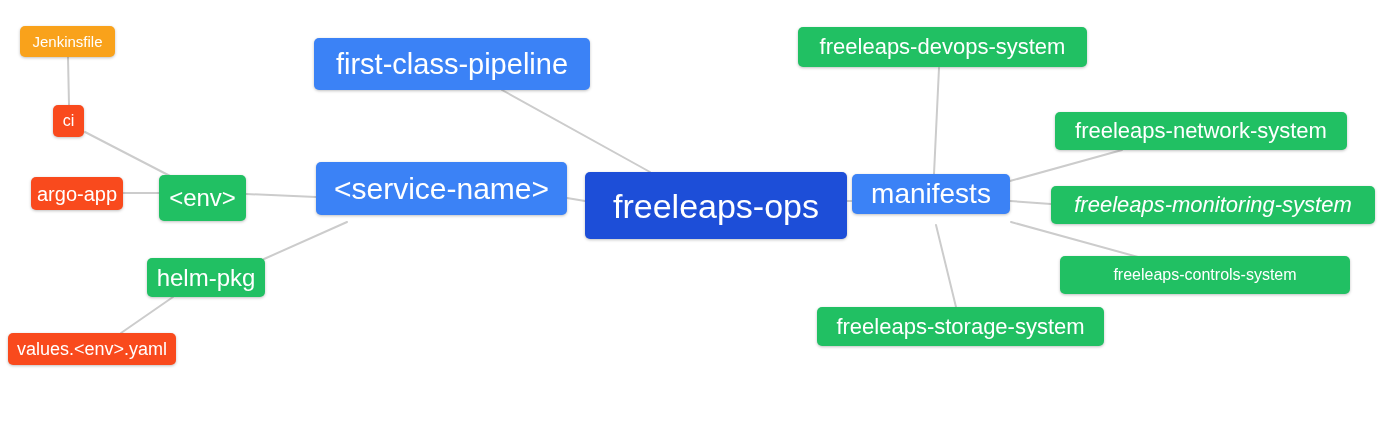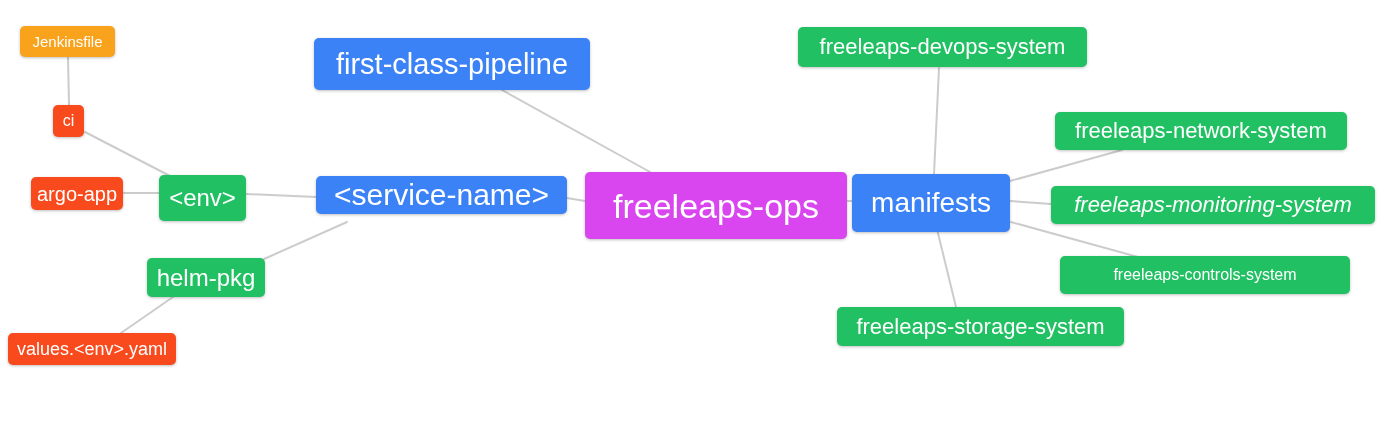--- a/index.html
+++ b/index.html
@@ -32,37 +32,37 @@
     border-radius: 5px;
     white-space: nowrap;
     box-shadow: 0 1px 3px rgba(0,0,0,0.25);
     cursor: pointer;
     line-height: 1;
   }
   .node.orange { background: #f9a21b; }
   .node.red    { background: #f94a1d; }
   .node.green  { background: #21c063; }
   .node.blue   { background: #3b82f6; }
-  .node.dark   { background: #d946ef; }
+  .node.dark   { background: #1d4ed8; }
 
   #n-jenkinsfile          { left: 20px;   top: 26px;  width: 95px;  height: 31px; font-size: 15px; }
   #n-ci                   { left: 53px;   top: 105px; width: 31px;  height: 32px; font-size: 16px; }
   #n-argo-app             { left: 31px;   top: 177px; width: 92px;  height: 33px; font-size: 20px; }
   #n-env                  { left: 159px;  top: 175px; width: 87px;  height: 46px; font-size: 24px; }
-  #n-service-name         { left: 316px;  top: 176px; width: 251px; height: 38px; font-size: 30px; }
+  #n-service-name         { left: 316px;  top: 162px; width: 251px; height: 53px; font-size: 30px; }
   #n-first-class-pipeline { left: 314px;  top: 38px;  width: 276px; height: 52px; font-size: 29px; }
   #n-helm-pkg             { left: 147px;  top: 258px; width: 118px; height: 39px; font-size: 24px; }
   #n-values-env-yaml      { left: 8px;    top: 333px; width: 168px; height: 32px; font-size: 18px; }
   #n-freeleaps-ops        { left: 585px;  top: 172px; width: 262px; height: 67px; font-size: 34px; }
-  #n-manifests            { left: 852px;  top: 174px; width: 158px; height: 58px; font-size: 28px; }
+  #n-manifests            { left: 852px;  top: 174px; width: 158px; height: 40px; font-size: 28px; }
   #n-devops-system        { left: 798px;  top: 27px;  width: 289px; height: 40px; font-size: 22px; }
   #n-network-system       { left: 1055px; top: 112px; width: 292px; height: 38px; font-size: 22px; }
   #n-monitoring-system    { left: 1051px; top: 186px; width: 324px; height: 38px; font-size: 22px; font-style: italic; }
   #n-controls-system      { left: 1060px; top: 256px; width: 290px; height: 38px; font-size: 16px; }
-  #n-storage-system       { left: 817px;  top: 307px; width: 287px; height: 39px; font-size: 22px; margin-left: 20px; }
+  #n-storage-system       { left: 817px;  top: 307px; width: 287px; height: 39px; font-size: 22px; }
 </style>
 </head>
 <body>
 
 <div class="canvas">
 
   <svg class="edges" viewBox="0 0 1390 421" xmlns="http://www.w3.org/2000/svg">
     <line x1="68" y1="57" x2="69" y2="105"></line>
     <line x1="85" y1="132" x2="172" y2="177"></line>
     <line x1="123" y1="193" x2="159" y2="193"></line>

